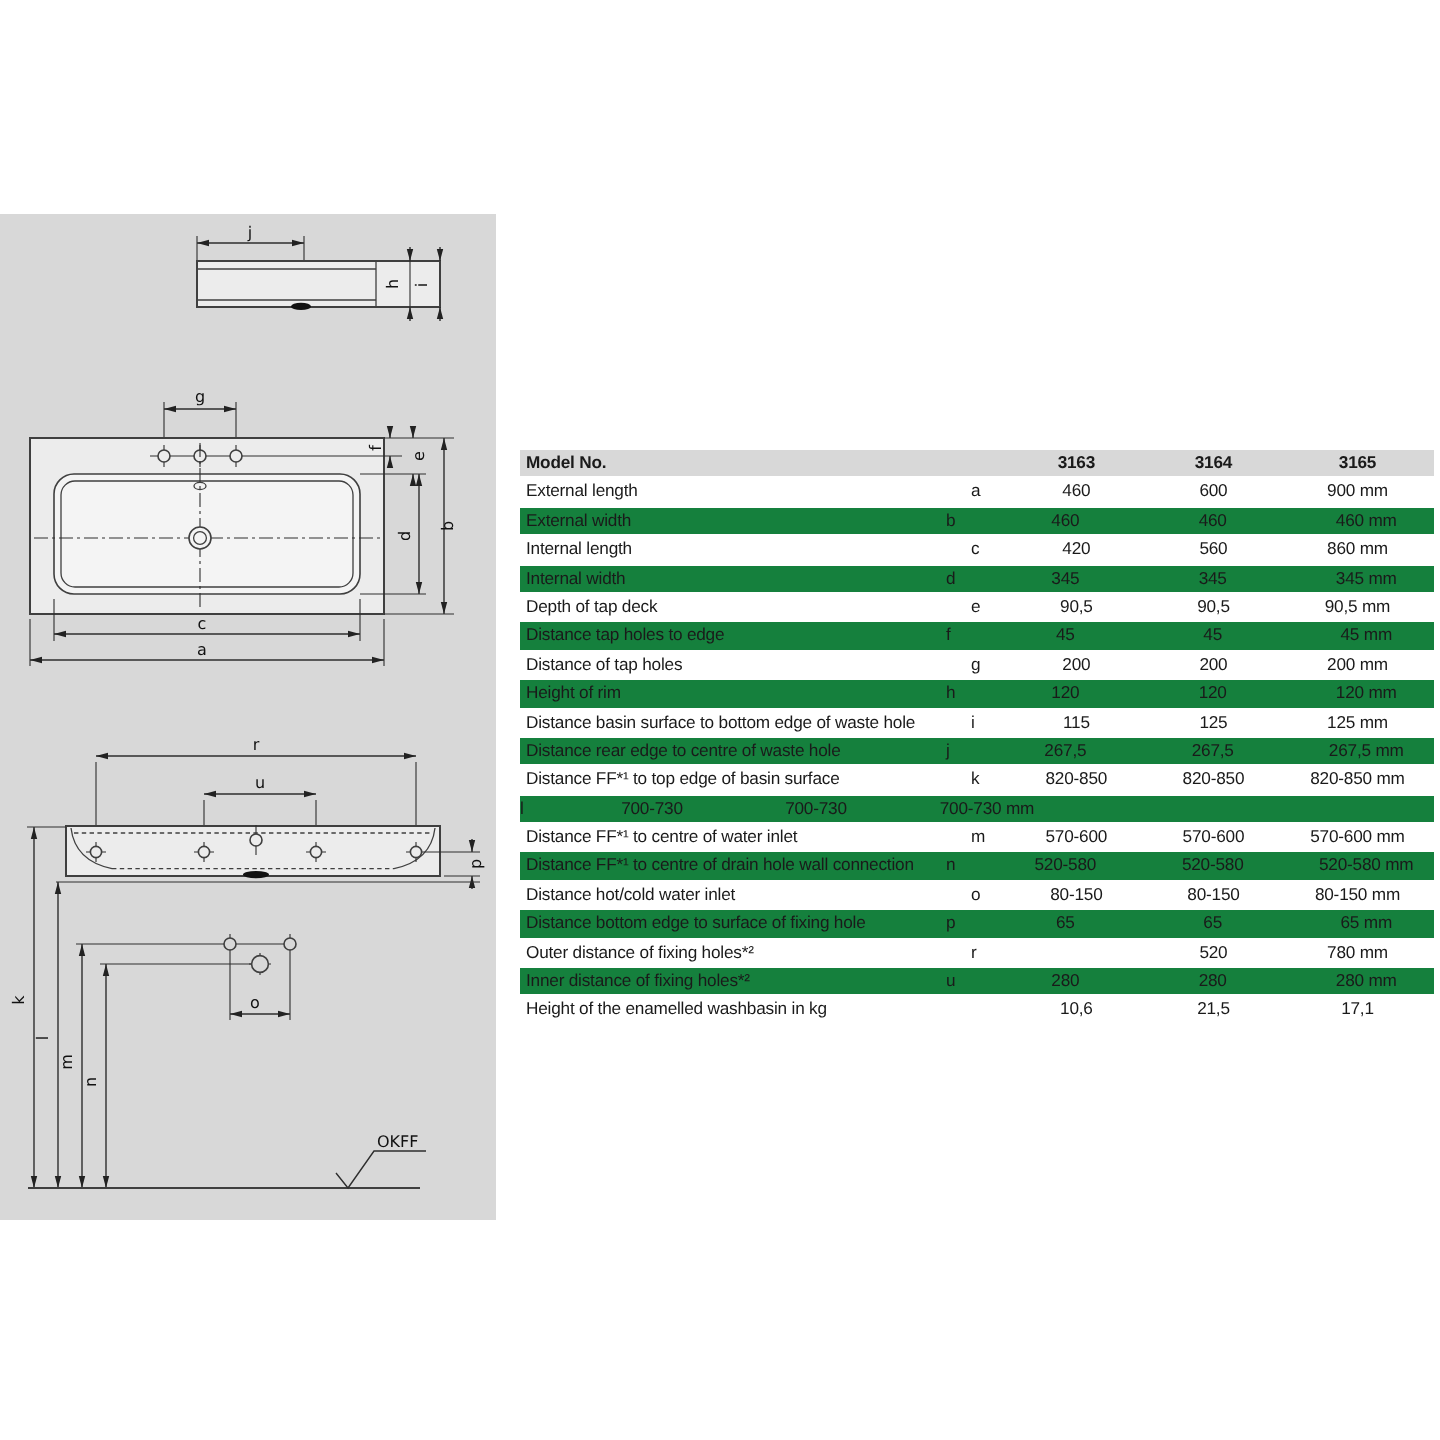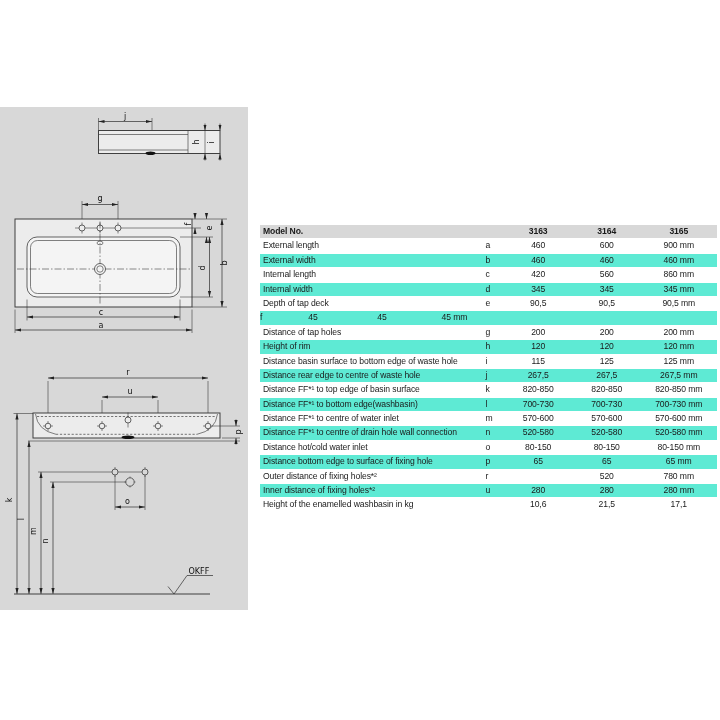--- a/index.html
+++ b/index.html
@@ -20,21 +20,21 @@
   .f2{fill:#f4f4f4;stroke:#3f3f3f;stroke-width:.8;}
   .hole{fill:#ececec;stroke:#3f3f3f;stroke-width:.8;}
   .holep{fill:#d8d8d8;stroke:#3f3f3f;stroke-width:.8;}
   .blk{fill:#111;stroke:none;}
   .lbl{font:8px "DejaVu Sans",sans-serif;fill:#111;}
 
   
   .spec{position:absolute;left:260px;top:225px;width:457px;color:#1a1a1a;}
   .row{display:flex;height:13.4px;line-height:13.6px;border-bottom:1px solid #fff;
        font-size:8.6px;letter-spacing:-.1px;white-space:nowrap;}
-  .row.alt{background:#5eead4;}
+  .row.alt{background:#15803d;gap:13px;}
   .row.head{background:#d8d8d8;font-weight:bold;}
   .c-label{width:224px;padding-left:3px;overflow:hidden;}
   .c-letter{width:18px;}
   .c-v{text-align:center;}
   .c-v0{width:70px;}
   .c-v1{width:68px;}
   .c-v2{width:77px;}
 </style>
 </head>
 <body>
@@ -203,20 +203,21 @@
     <span class="c-v c-v2">345 mm</span>
   </div>
       <div class="row">
     <span class="c-label">Depth of tap deck</span>
     <span class="c-letter">e</span>
     <span class="c-v c-v0">90,5</span>
     <span class="c-v c-v1">90,5</span>
     <span class="c-v c-v2">90,5 mm</span>
   </div>
       <div class="row alt">
+    <span class="c-label">Distance tap holes to edge</span>
     <span class="c-letter">f</span>
     <span class="c-v c-v0">45</span>
     <span class="c-v c-v1">45</span>
     <span class="c-v c-v2">45 mm</span>
   </div>
       <div class="row">
     <span class="c-label">Distance of tap holes</span>
     <span class="c-letter">g</span>
     <span class="c-v c-v0">200</span>
     <span class="c-v c-v1">200</span>
@@ -244,21 +245,20 @@
     <span class="c-v c-v2">267,5 mm</span>
   </div>
       <div class="row">
     <span class="c-label">Distance FF*¹ to top edge of basin surface</span>
     <span class="c-letter">k</span>
     <span class="c-v c-v0">820-850</span>
     <span class="c-v c-v1">820-850</span>
     <span class="c-v c-v2">820-850 mm</span>
   </div>
       <div class="row alt">
-    <span class="c-label">Distance FF*¹ to bottom edge(washbasin)</span>
     <span class="c-letter">l</span>
     <span class="c-v c-v0">700-730</span>
     <span class="c-v c-v1">700-730</span>
     <span class="c-v c-v2">700-730 mm</span>
   </div>
       <div class="row">
     <span class="c-label">Distance FF*¹ to centre of water inlet</span>
     <span class="c-letter">m</span>
     <span class="c-v c-v0">570-600</span>
     <span class="c-v c-v1">570-600</span>

